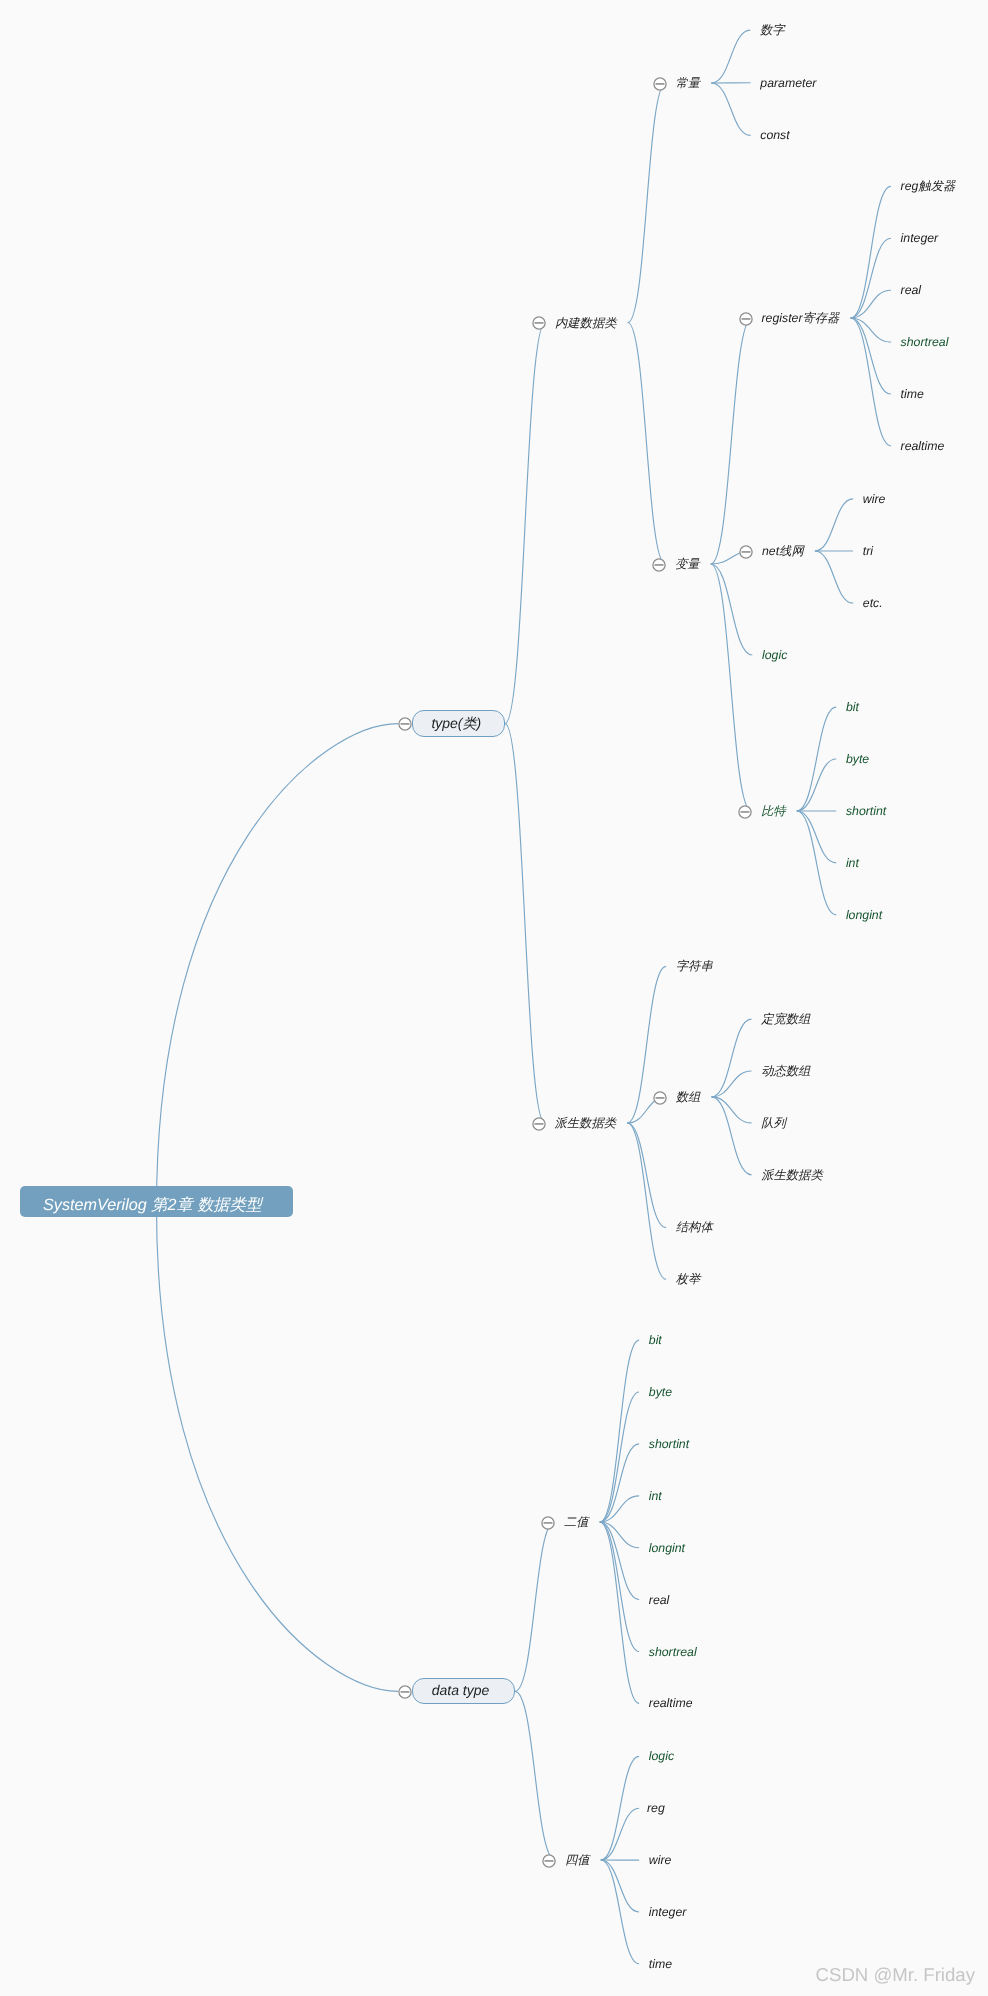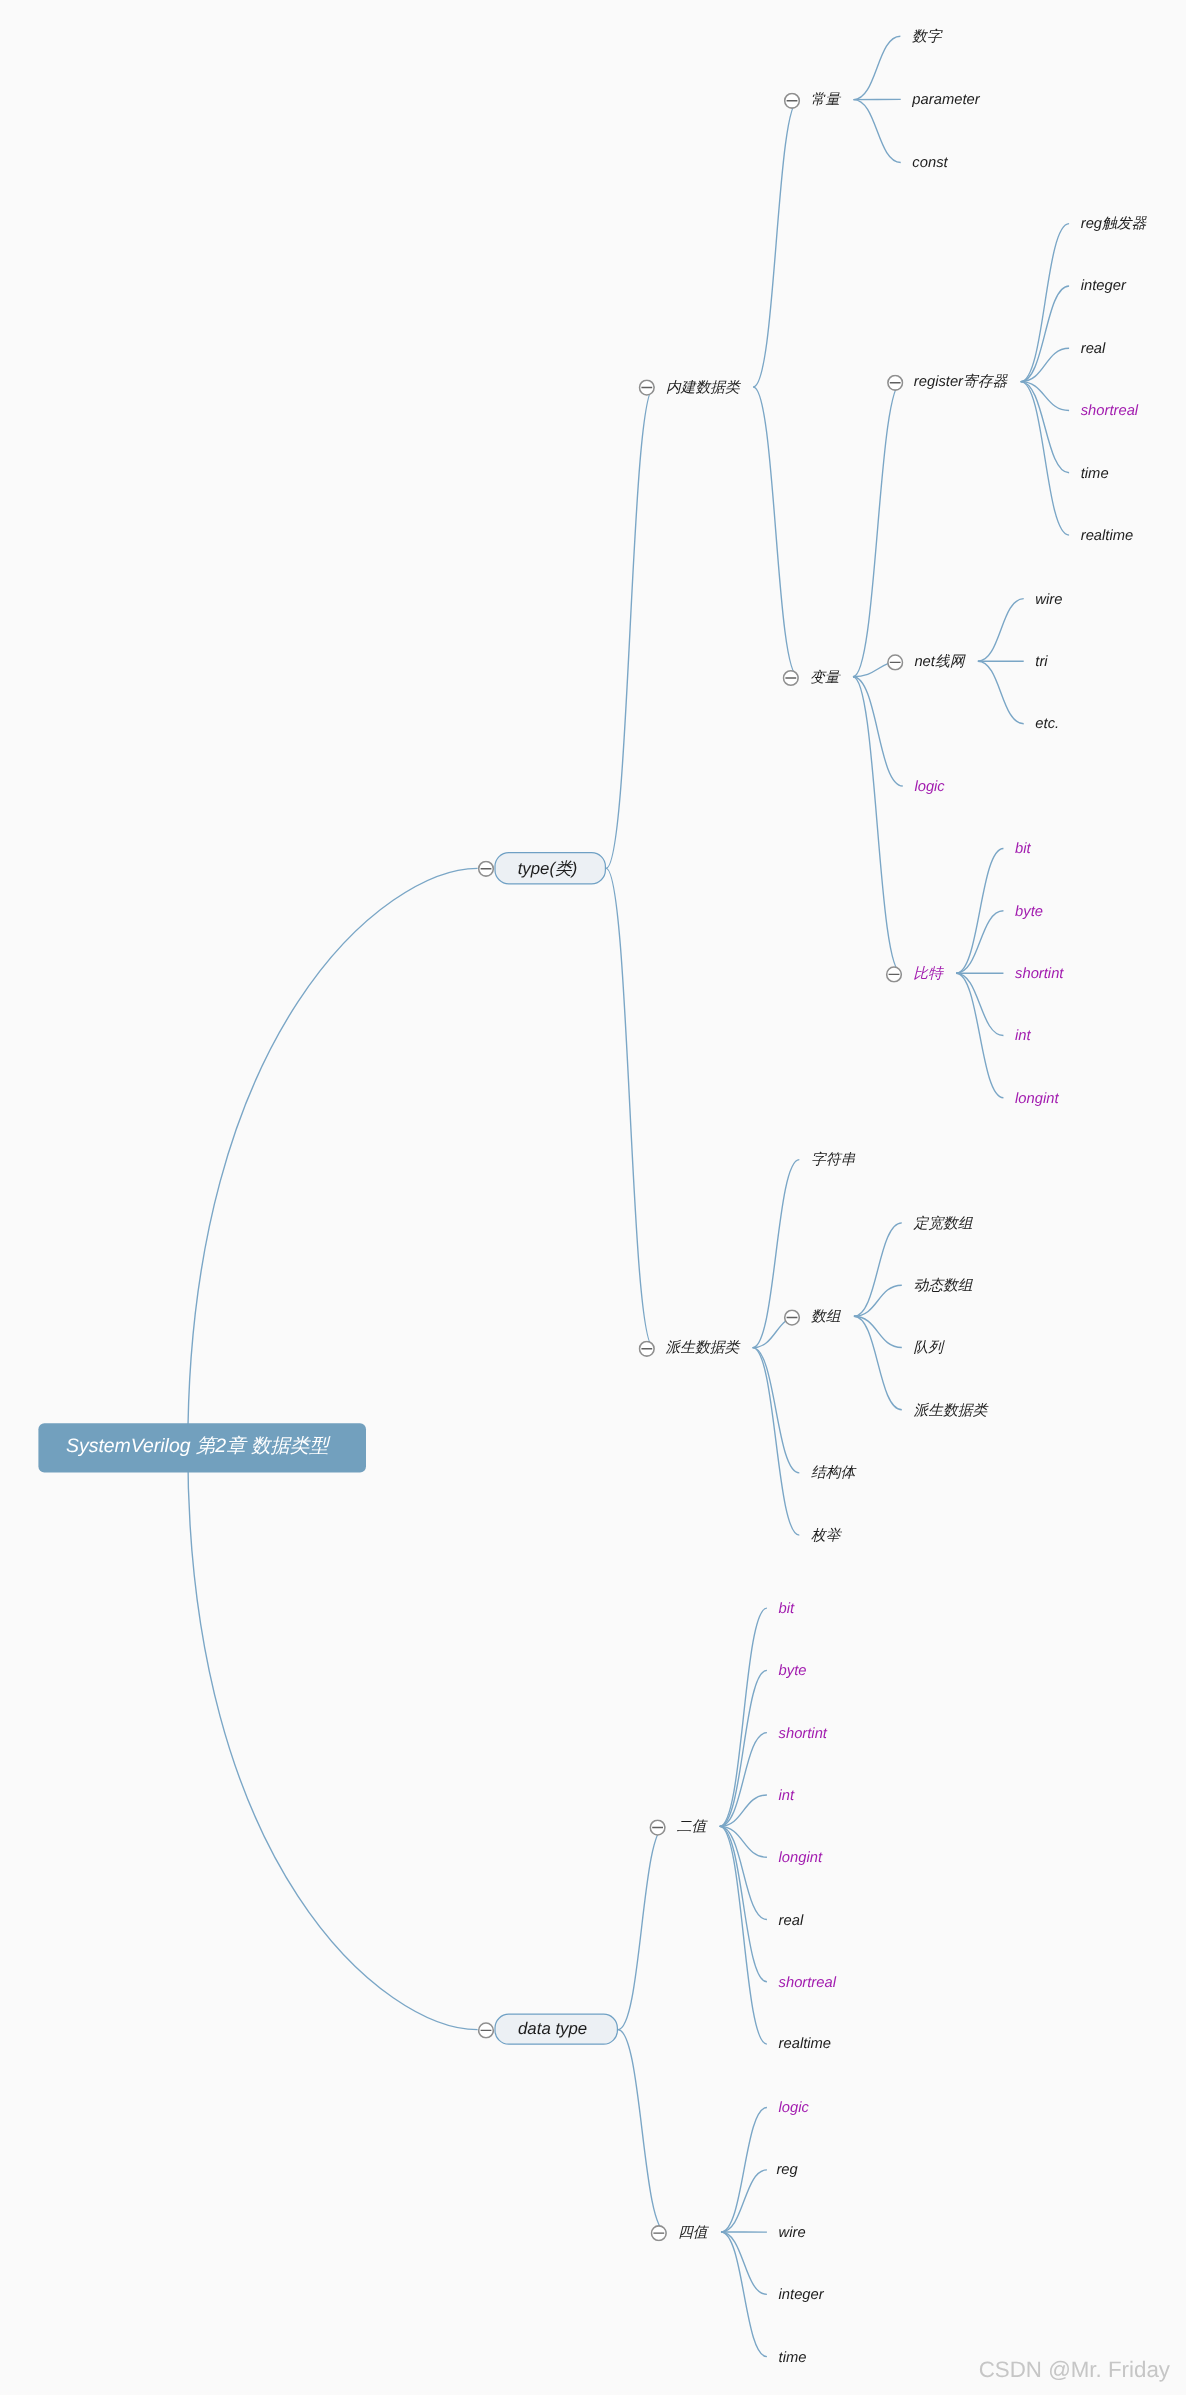--- a/index.html
+++ b/index.html
@@ -4,21 +4,21 @@
 <title>SystemVerilog 第2章 数据类型</title>
 <style>
 html,body{margin:0;padding:0;}
 body{width:988px;height:1996px;background:#fafafa;overflow:hidden;position:relative;
  font-family:"Liberation Sans",sans-serif;-webkit-font-smoothing:antialiased;text-rendering:geometricPrecision;}
 #canvas{position:absolute;left:0;top:0;width:988px;height:1996px;}
 #links{position:absolute;left:0;top:0;pointer-events:none;}
 .lnk{fill:none;stroke:#7aa6c6;stroke-width:1.15;}
 .node{position:absolute;box-sizing:border-box;}
 .node .lb{font-size:12.3px;line-height:18px;color:#1d1d1d;white-space:pre;display:block;font-style:italic;}
-.node.hl .lb{color:#a21caf;}
+.node.hl .lb{color:#14532d;}
 .node.plain{height:18px;}
 .node.root{background:#72a0be;border-radius:5px;}
 .node.root .lb{position:absolute;color:#ffffff;font-size:16.2px;line-height:20px;}
 .node.boxed{background:#ecf0f4;border:1px solid #6fa0c4;border-radius:12px;}
 .node.boxed .lb{position:absolute;font-size:14px;line-height:20px;}
 .tg{position:absolute;width:14px;height:14px;line-height:0;z-index:5;}
 #watermark{position:absolute;left:815.6px;top:1964px;font-size:18.6px;line-height:22px;color:#c6c6c6;}
 </style>
 </head>
 <body>
@@ -69,21 +69,21 @@
 <path class="lnk" d="M599.8,1522.0 C619.5,1522.0 619.5,1547.7 639.1,1547.7"></path>
 <path class="lnk" d="M599.8,1522.0 C619.5,1522.0 619.5,1599.6 639.1,1599.6"></path>
 <path class="lnk" d="M599.8,1522.0 C619.5,1522.0 619.5,1651.5 639.1,1651.5"></path>
 <path class="lnk" d="M599.8,1522.0 C619.5,1522.0 619.5,1703.4 639.1,1703.4"></path>
 <path class="lnk" d="M600.8,1860.0 C620.0,1860.0 620.0,1756.3 639.1,1756.3"></path>
 <path class="lnk" d="M600.8,1860.0 C620.0,1860.0 620.0,1808.2 639.1,1808.2"></path>
 <path class="lnk" d="M600.8,1860.0 C620.0,1860.0 620.0,1860.1 639.1,1860.1"></path>
 <path class="lnk" d="M600.8,1860.0 C620.0,1860.0 620.0,1912.0 639.1,1912.0"></path>
 <path class="lnk" d="M600.8,1860.0 C620.0,1860.0 620.0,1963.9 639.1,1963.9"></path>
 </svg>
-<div class="node root" style="left:32px;top:1186px;width:273px;height:41px">
+<div class="node root" style="left:20px;top:1186px;width:273px;height:31px">
       <span class="lb" style="left:23.0px;top:8.9px">SystemVerilog 第2章 数据类型</span>
     </div>
 <span class="tg" style="left:397.70px;top:717.20px"><svg viewBox="0 0 14 14" width="14" height="14">
         <circle cx="7" cy="7" r="6.1" fill="#ffffff" stroke="#8f8f8f" stroke-width="1.3"></circle>
         <line x1="2.5" y1="6.95" x2="11.5" y2="6.95" stroke="#606060" stroke-width="1.15"></line>
       </svg></span>
     <div class="node boxed" style="left:412px;top:710.3px;width:93px;height:26.4px">
       <span class="lb" style="left:18.40px;top:1.40px">type(类)</span>
     </div>
 <span class="tg" style="left:397.70px;top:1685.00px"><svg viewBox="0 0 14 14" width="14" height="14">

